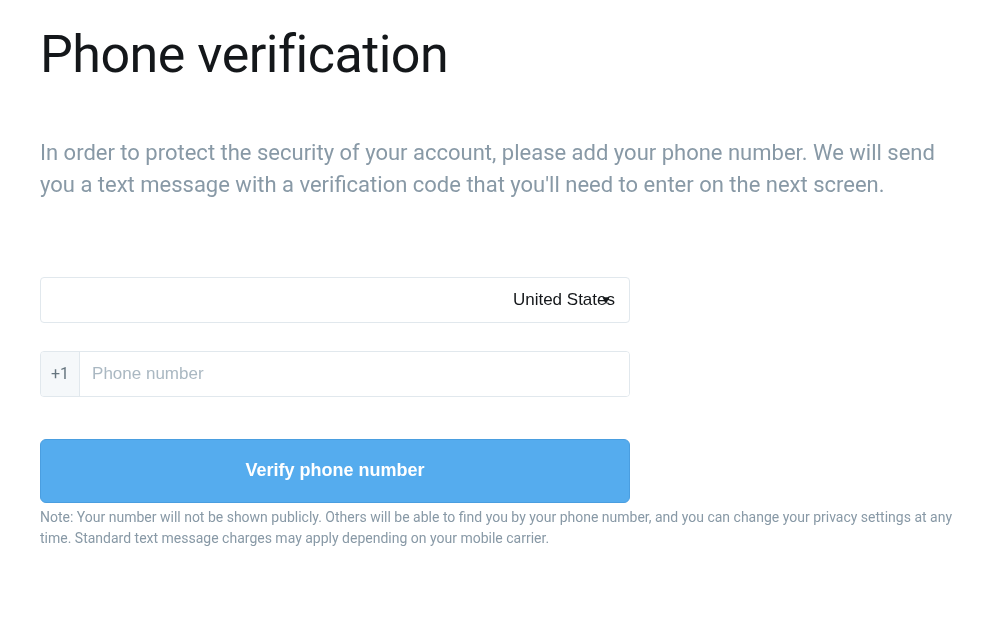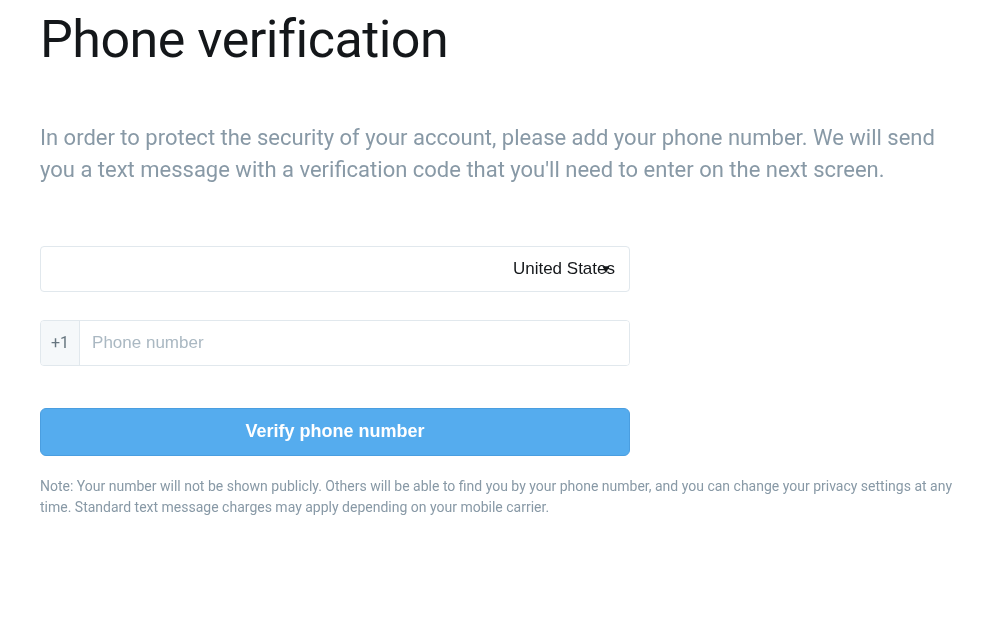--- a/index.html
+++ b/index.html
@@ -11,29 +11,29 @@
       font-family: -apple-system, BlinkMacSystemFont, "Segoe UI", Roboto, Helvetica, Arial, sans-serif;
       background: #ffffff;
       width: 993px;
       height: 644px;
       padding: 0 40px;
     }
     .page-title {
       font-size: 52px;
       font-weight: 400;
       color: #14171a;
-      margin-top: 9px;
+      margin-top: 24px;
       margin-bottom: 52px;
       letter-spacing: -0.5px;
     }
     .description {
       font-size: 22px;
       line-height: 1.45;
       color: #8899a6;
-      margin-bottom: 60px;
+      margin-bottom: 76px;
       max-width: 920px;
     }
     .form-area {
       max-width: 590px;
     }
     .select-wrapper {
       position: relative;
       margin-bottom: 28px;
     }
     .country-select {
@@ -84,29 +84,29 @@
       padding: 0 12px;
       font-size: 17px;
       outline: none;
       color: #3b82f6;
     }
     .phone-input::placeholder {
       color: #aab8c2;
     }
     .verify-button {
       width: 100%;
-      height: 48px;
+      height: 64px;
       background: #55acee;
       color: #ffffff;
       border: 1px solid #4a9ee0;
       border-radius: 6px;
       font-size: 18px;
       font-weight: 700;
       cursor: pointer;
-      margin-bottom: 20px;
+      margin-bottom: 4px;
     }
     .note {
       font-size: 14px;
       line-height: 1.5;
       color: #8899a6;
       max-width: 920px;
     }
   </style>
 </head>
 <body>

